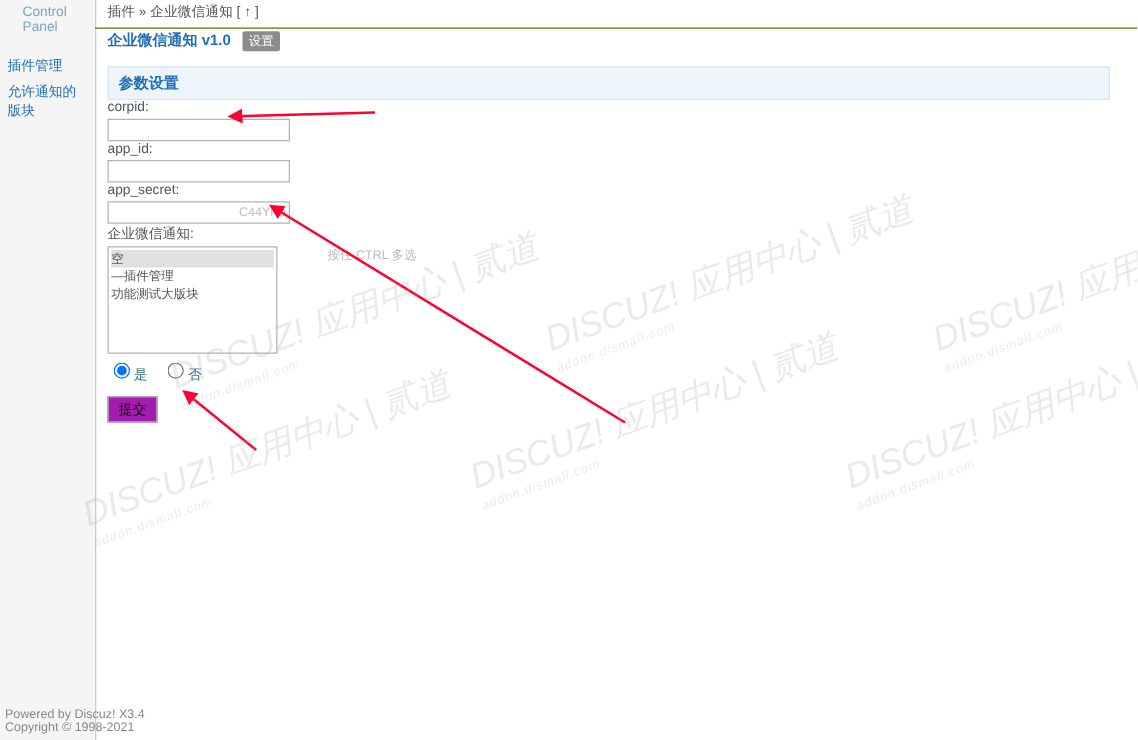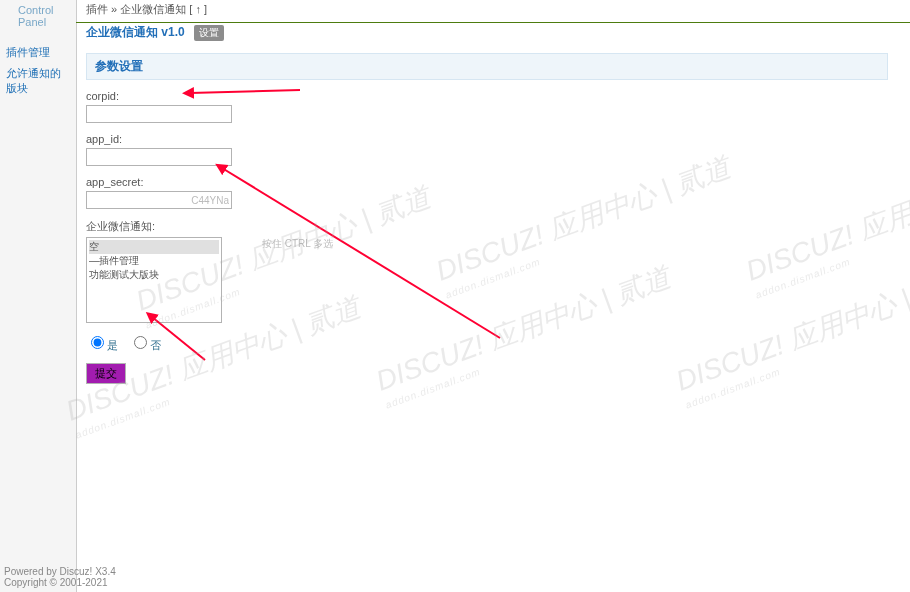--- a/index.html
+++ b/index.html
@@ -5,21 +5,21 @@
   html,body{margin:0;padding:0;font-family:Arial,"Microsoft YaHei",sans-serif;font-size:12px;color:#333;background:#fff;width:910px;height:592px;overflow:hidden;position:relative}
   .sidebar{position:absolute;left:0;top:0;width:76px;height:100%;background:#f5f5f5;border-right:1px solid #ccc}
   .sidebar-title{padding:4px 18px;color:#7aa8c8;font-size:11px}
   .sidebar .menu{margin-top:10px}
   .sidebar .menu div{padding:3px 6px;color:#1e6fb5;cursor:pointer;font-size:11px}
   .topbar{position:absolute;left:76px;right:0;top:0;height:18px;border-bottom:1px solid #4d7c0f;padding:2px 10px;font-size:11px;color:#555}
   .content{position:absolute;left:86px;top:24px;right:22px}
   .plugin-title{font-size:12px;color:#226fb8;font-weight:bold;display:inline-block}
   .badge{display:inline-block;background:#8c8c8c;color:#fff;border-radius:2px;padding:1px 5px;font-size:10px;margin-left:6px;vertical-align:middle}
   .section-head{margin-top:12px;background:#eef5fa;color:#226fb8;font-weight:bold;padding:4px 8px;border:1px solid #d6e6f2}
-  .form-row{margin-top:10px}
+  .form-row{}
   .label{font-size:11px;color:#555;margin-bottom:3px}
   .tbox{width:140px;height:16px;border:1px solid #b3b3b3;background:#fff;color:#bbb;font-size:10px;padding:0 2px}
   .listbox{width:130px;height:80px;border:1px solid #b3b3b3;background:#fff;font-size:10px;color:#555;padding:2px}
   .listbox .sel{background:#e0e0e0}
   .radio-row{margin-top:4px}
   .radio-row label{margin-right:8px;color:#31708f;font-size:11px}
   .submit{margin-top:10px;background:#a21caf;border:1px solid #b3b3b3;padding:2px 8px;font-size:11px;cursor:pointer}
   .footer{position:absolute;left:4px;bottom:4px;font-size:10px;color:#888}
   .hint{color:#bbb;font-size:10px;margin-left:40px}
   
@@ -80,21 +80,21 @@
       <label><input type="radio" name="rn" checked="" style=""><span>是</span></label>
       <label><input type="radio" name="rn" style=""><span>否</span></label>
     </div>
   </div>
 
   <button class="submit">提交</button>
 </div>
 
 <div class="footer">
   <div>Powered by Discuz! X3.4</div>
-  <div>Copyright © 2001-2021</div>
+  <div>Copyright © 1998-2021</div>
 </div>
 
 <svg class="arrow" style="left:0;top:0" width="910" height="592">
   <defs>
       <marker id="ah" markerWidth="8" markerHeight="8" refX="2" refY="3" orient="auto">
         <path d="M0,0 L6,3 L0,6 Z" fill="#f03"></path>
       </marker>
     </defs>
   <line x1="300" y1="90" x2="190" y2="93" stroke="#f03" stroke-width="2" marker-end="url(#ah)"></line>
   <line x1="500" y1="338" x2="222" y2="168" stroke="#f03" stroke-width="2" marker-end="url(#ah)"></line>

